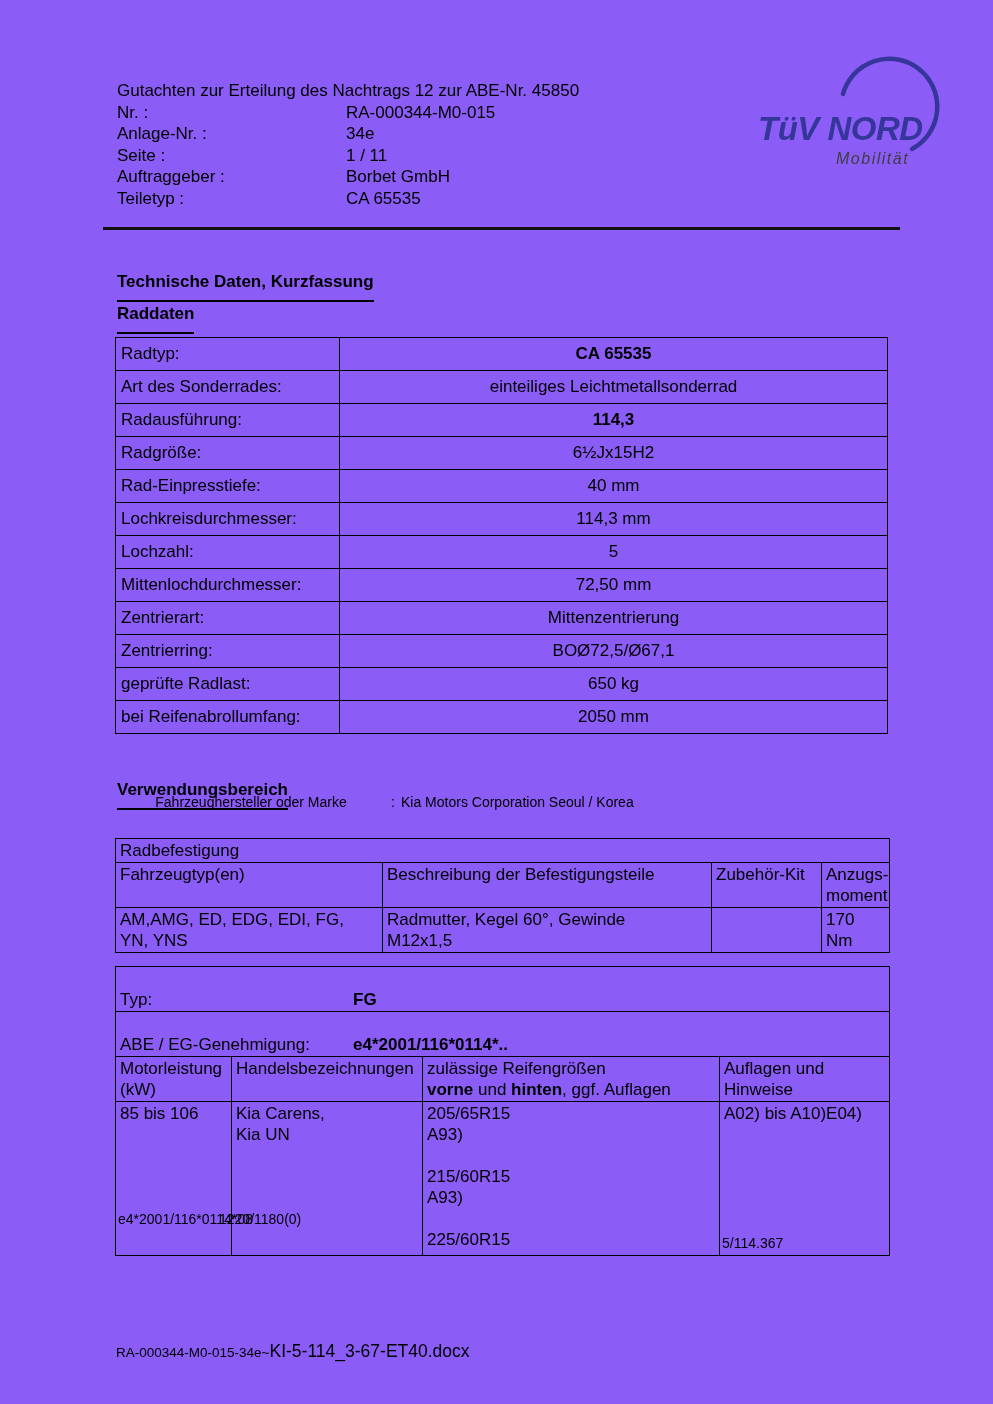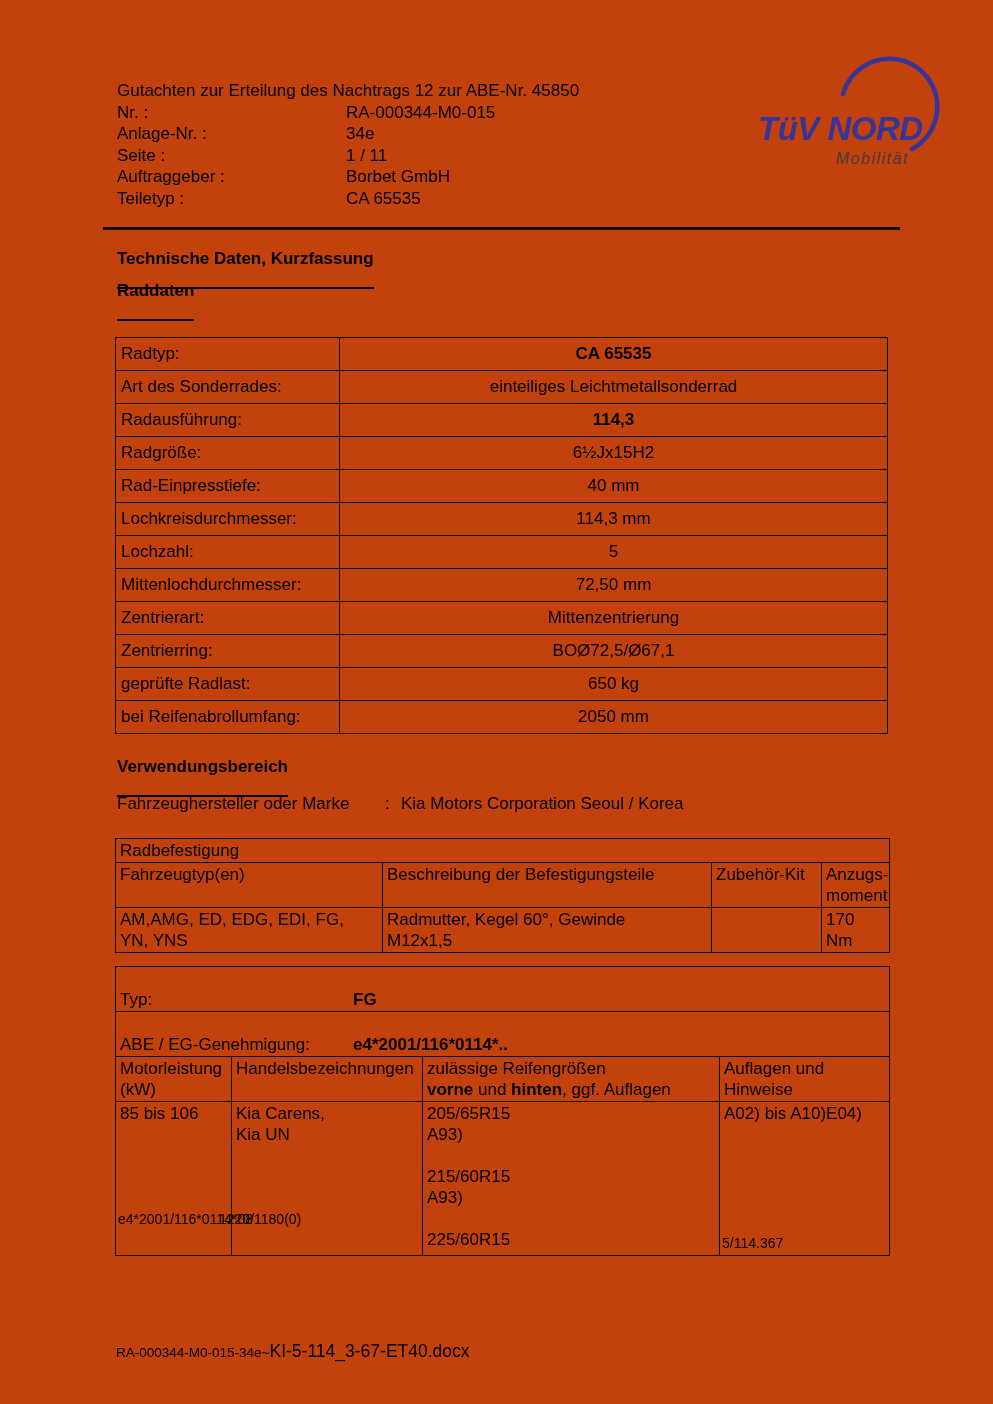--- a/index.html
+++ b/index.html
@@ -1,55 +1,55 @@
 <!DOCTYPE html>
 <html><head>
 <meta charset="utf-8">
 <style>
   html, body { margin: 0; padding: 0; background: #e8e8e8; }
   .page {
     position: relative;
     width: 993px; height: 1404px;
     margin: 0 auto;
-    background: #c2410c;
+    background: #8b5cf6;
     font-family: "Liberation Sans", "DejaVu Sans", sans-serif;
     color: #000;
     overflow: hidden;
   }
 
   
   .doc-header { position: absolute; left: 117px; top: 80px; width: 620px; font-size: 17px; line-height: 21.6px; }
   .doc-header .hrow { display: flex; }
   .doc-header .hlabel { width: 229px; flex: 0 0 229px; }
   .doc-header .hvalue { flex: 1; }
 
   .logo-box { position: absolute; left: 752px; top: 52px; width: 190px; height: 118px; }
 
   .top-rule { position: absolute; left: 103px; top: 227px; width: 797px; height: 3px; background: #111; }
 
   
   .heading { position: absolute; left: 117px; font-size: 17px; font-weight: bold; }
-  .heading span { display: inline-block; border-bottom: 2px solid #000; padding-bottom: 18px; }
+  .heading span { display: inline-block; border-bottom: 2px solid #000; padding-bottom: 8px; margin-top: 23px; }
   .h-tech { top: 249px; }
   .h-rad  { top: 281px; }
   .h-usage { top: 757px; }
 
   
   table { border-collapse: collapse; table-layout: fixed; }
   td { border: 1.5px solid #000; font-size: 17px; overflow: hidden; }
 
   
   .rad-table { position: absolute; left: 115px; top: 337px; width: 773px; }
   .rad-table td { height: 32px; padding: 0 5px; vertical-align: middle; }
   .rad-table .cell-label { width: 224px; text-align: left; margin-left: 16px; }
   .rad-table .cell-value { text-align: center; }
   .rad-table .v-bold { font-weight: bold; }
 
   
-  .manufacturer { position: absolute; left: 117px; top: 794px; font-size: 17px; display: flex; }
+  .manufacturer { position: absolute; left: 117px; top: 794px; font-size: 14px; display: flex; text-align: center; }
   .manufacturer .m-label { width: 268px; flex: 0 0 268px; }
   .manufacturer .m-sep { width: 16px; }
   .manufacturer .m-value { }
 
   
   .mount-table { position: absolute; left: 115px; top: 838px; width: 775px; }
   .mount-table td { vertical-align: top; padding: 1px 4px; line-height: 21px; white-space: pre-line; }
   .mount-table .row-title td { height: 20px; }
   .mount-table .hdr td { height: 41px; }
   .mount-table .data td { height: 42px; }

